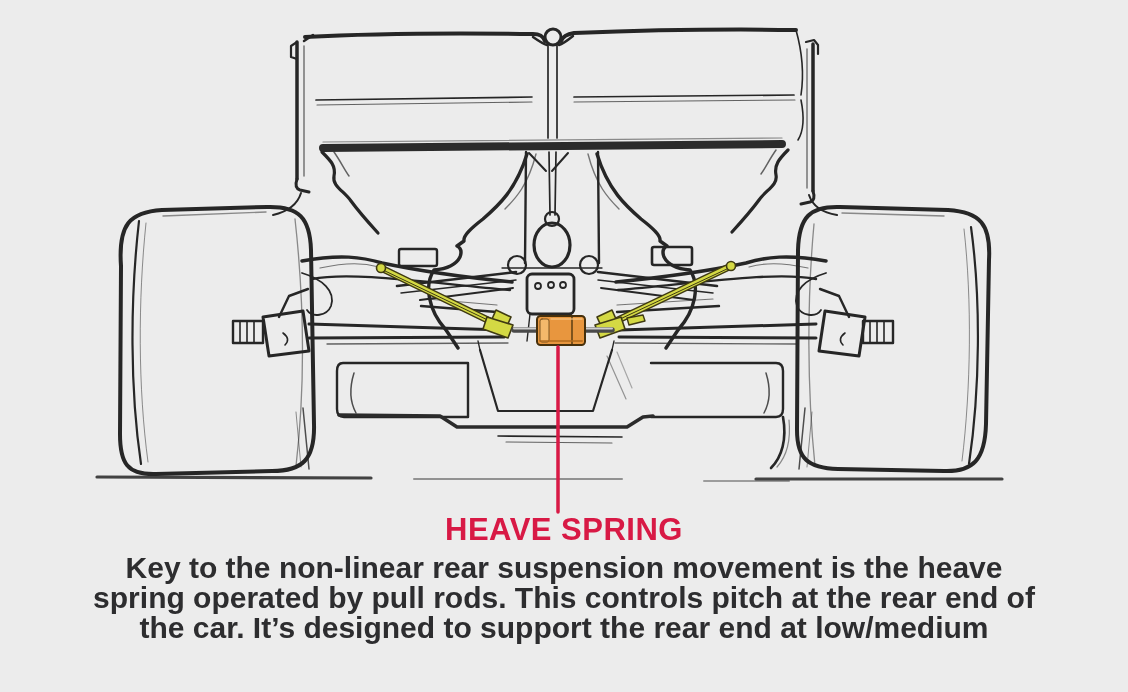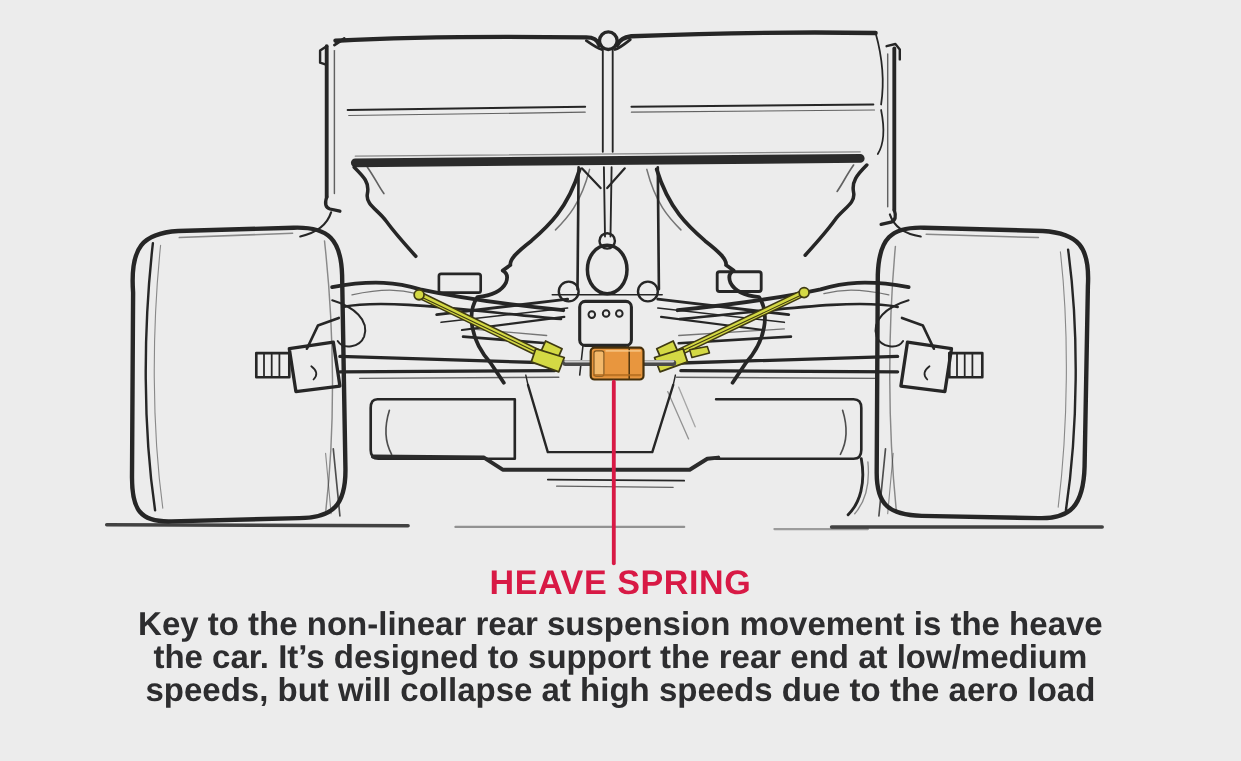--- a/index.html
+++ b/index.html
@@ -219,17 +219,17 @@
         <path d="M551,319 L582,319" stroke="#f7c98b" stroke-width="1.5" opacity=".8"></path>
       </g>
 
       <path d="M558,347 L558,512" stroke="#d81945" stroke-width="3.5"></path>
     </svg>
   </div>
 
   <div class="callout">
     <h1>HEAVE SPRING</h1>
     <p class="bodyline first">Key to the non-linear rear suspension movement is the heave</p>
+    <p class="bodyline">spring operated by pull rods. This controls pitch at the rear end of</p>
     <p class="bodyline">the car. It’s designed to support the rear end at low/medium</p>
-    <p class="bodyline">speeds, but will collapse at high speeds due to the aero load</p>
   </div>
 
 </div>
 
 </body></html>

